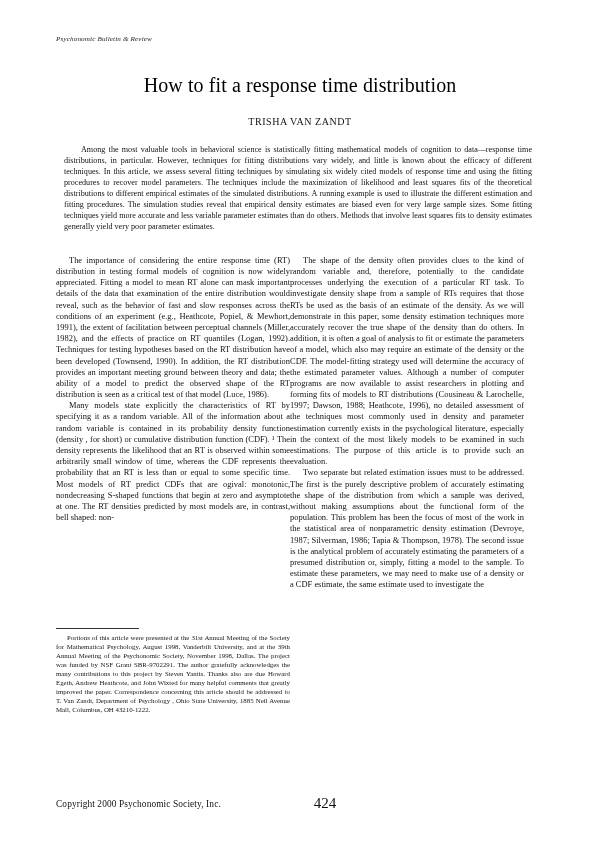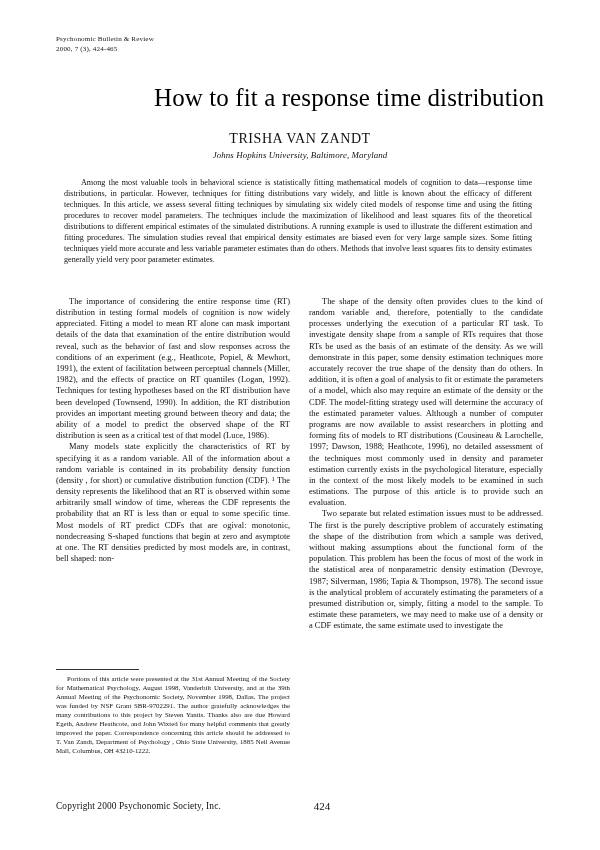--- a/index.html
+++ b/index.html
@@ -19,40 +19,41 @@
     position: absolute;
     left: 0; top: 0;
     width: 600px;
     height: 850px;
     box-sizing: border-box;
     padding: 34px 56px 0 56px;
   }
 
   
   .journal-head {
+    font-style: italic;
     font-size: 7.1px;
     line-height: 1.42;
     letter-spacing: 0.15px;
     color: #1a1a1a;
   }
   .journal-head div { white-space: nowrap; }
 
   
   .title {
     margin-top: 30px;
-    text-align: right;
-    font-size: 25px;
+    text-align: center;
+    font-size: 20px;
     font-weight: normal;
     letter-spacing: 0.1px;
     color: #000;
   }
   .byline {
     margin-top: 19px;
     text-align: center;
-    font-size: 14px;
+    font-size: 10px;
     letter-spacing: 0.55px;
     color: #111;
   }
   .affiliation {
     margin-top: 3px;
     text-align: center;
     font-style: italic;
     font-size: 8.9px;
     letter-spacing: 0.1px;
     color: #111;
@@ -64,23 +65,22 @@
     font-size: 8.15px;
     line-height: 1.345;
     text-align: justify;
     text-indent: 17px;
     color: #111;
     hyphens: none;
   }
 
   
   .columns {
-    margin-top: 30px;
+    margin-top: 22px;
     display: flex;
-    gap: 19px;
   }
   .col {
     width: 234px;
     font-size: 8.45px;
     line-height: 1.325;
     text-align: justify;
     color: #111;
   }
   .col p {
     margin: 0;
@@ -124,39 +124,37 @@
     width: 488px;
     display: flex;
     align-items: center;
   }
   .copyright {
     font-size: 9.4px;
     letter-spacing: 0.1px;
     color: #111;
   }
   .folio {
-    font-size: 11px;
+    font-size: 15px;
     color: #111;
     margin-left: 93px;
   }
 </style>
 </head>
 <body>
 
 <div class="page">
 
   <div class="journal-head">
     <div>Psychonomic Bulletin &amp; Review</div>
-    <div>2000, 7 (3), 424-465</div>
   </div>
 
   <h1 class="title">How to fit a response time distribution</h1>
 
   <div class="byline">TRISHA VAN ZANDT</div>
-  <div class="affiliation">Johns Hopkins University, Baltimore, Maryland</div>
 
   <div class="abstract">Among the most valuable tools in behavioral science is statistically fitting mathematical models of cognition to data—response time distributions, in particular. However, techniques for fitting distributions vary widely, and little is known about the efficacy of different techniques. In this article, we assess several fitting techniques by simulating six widely cited models of response time and using the fitting procedures to recover model parameters. The techniques include the maximization of likelihood and least squares fits of the theoretical distributions to different empirical estimates of the simulated distributions. A running example is used to illustrate the different estimation and fitting procedures. The simulation studies reveal that empirical density estimates are biased even for very large sample sizes. Some fitting techniques yield more accurate and less variable parameter estimates than do others. Methods that involve least squares fits to density estimates generally yield very poor parameter estimates.</div>
 
   <div class="columns">
 
     <div class="col col-left">
       <div class="body-left">
         <p>The importance of considering the entire response time (RT) distribution in testing formal models of cognition is now widely appreciated. Fitting a model to mean RT alone can mask important details of the data that examination of the entire distribution would reveal, such as the behavior of fast and slow responses across the conditions of an experiment (e.g., Heathcote, Popiel, &amp; Mewhort, 1991), the extent of facilitation between perceptual channels (Miller, 1982), and the effects of practice on RT quantiles (Logan, 1992). Techniques for testing hypotheses based on the RT distribution have been developed (Townsend, 1990). In addition, the RT distribution provides an important meeting ground between theory and data; the ability of a model to predict the observed shape of the RT distribution is seen as a critical test of that model (Luce, 1986).</p>
         <p>Many models state explicitly the characteristics of RT by specifying it as a random variable. All of the information about a random variable is contained in its probability density function (density , for short) or cumulative distribution function (CDF). ¹ The density represents the likelihood that an RT is observed within some arbitrarily small window of time, whereas the CDF represents the probability that an RT is less than or equal to some specific time. Most models of RT predict CDFs that are ogival: monotonic, nondecreasing S-shaped functions that begin at zero and asymptote at one. The RT densities predicted by most models are, in contrast, bell shaped: non-</p>
       </div>

